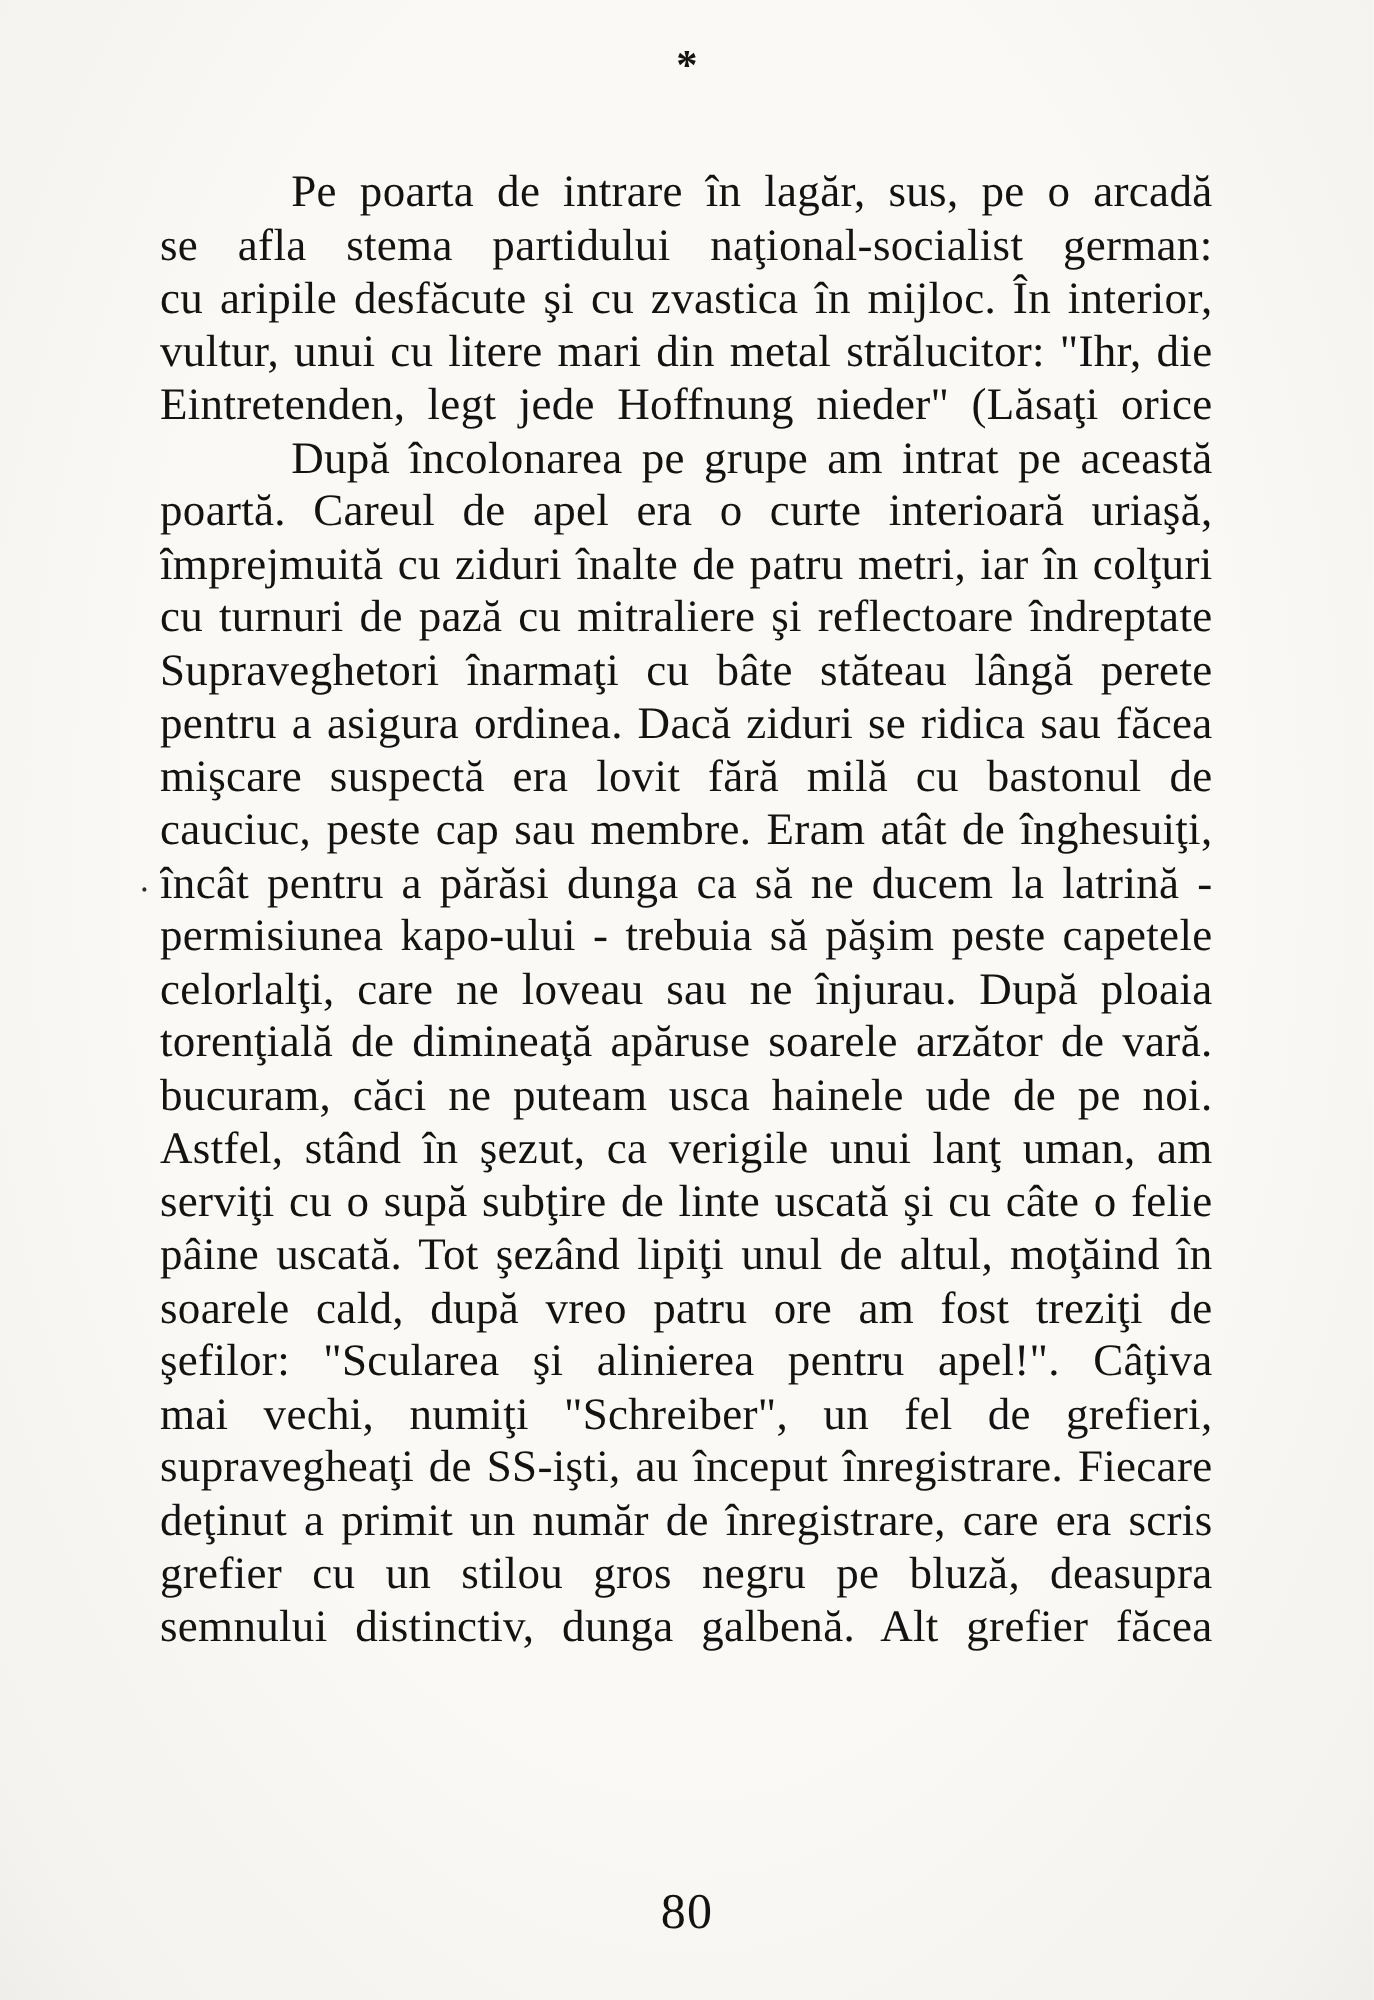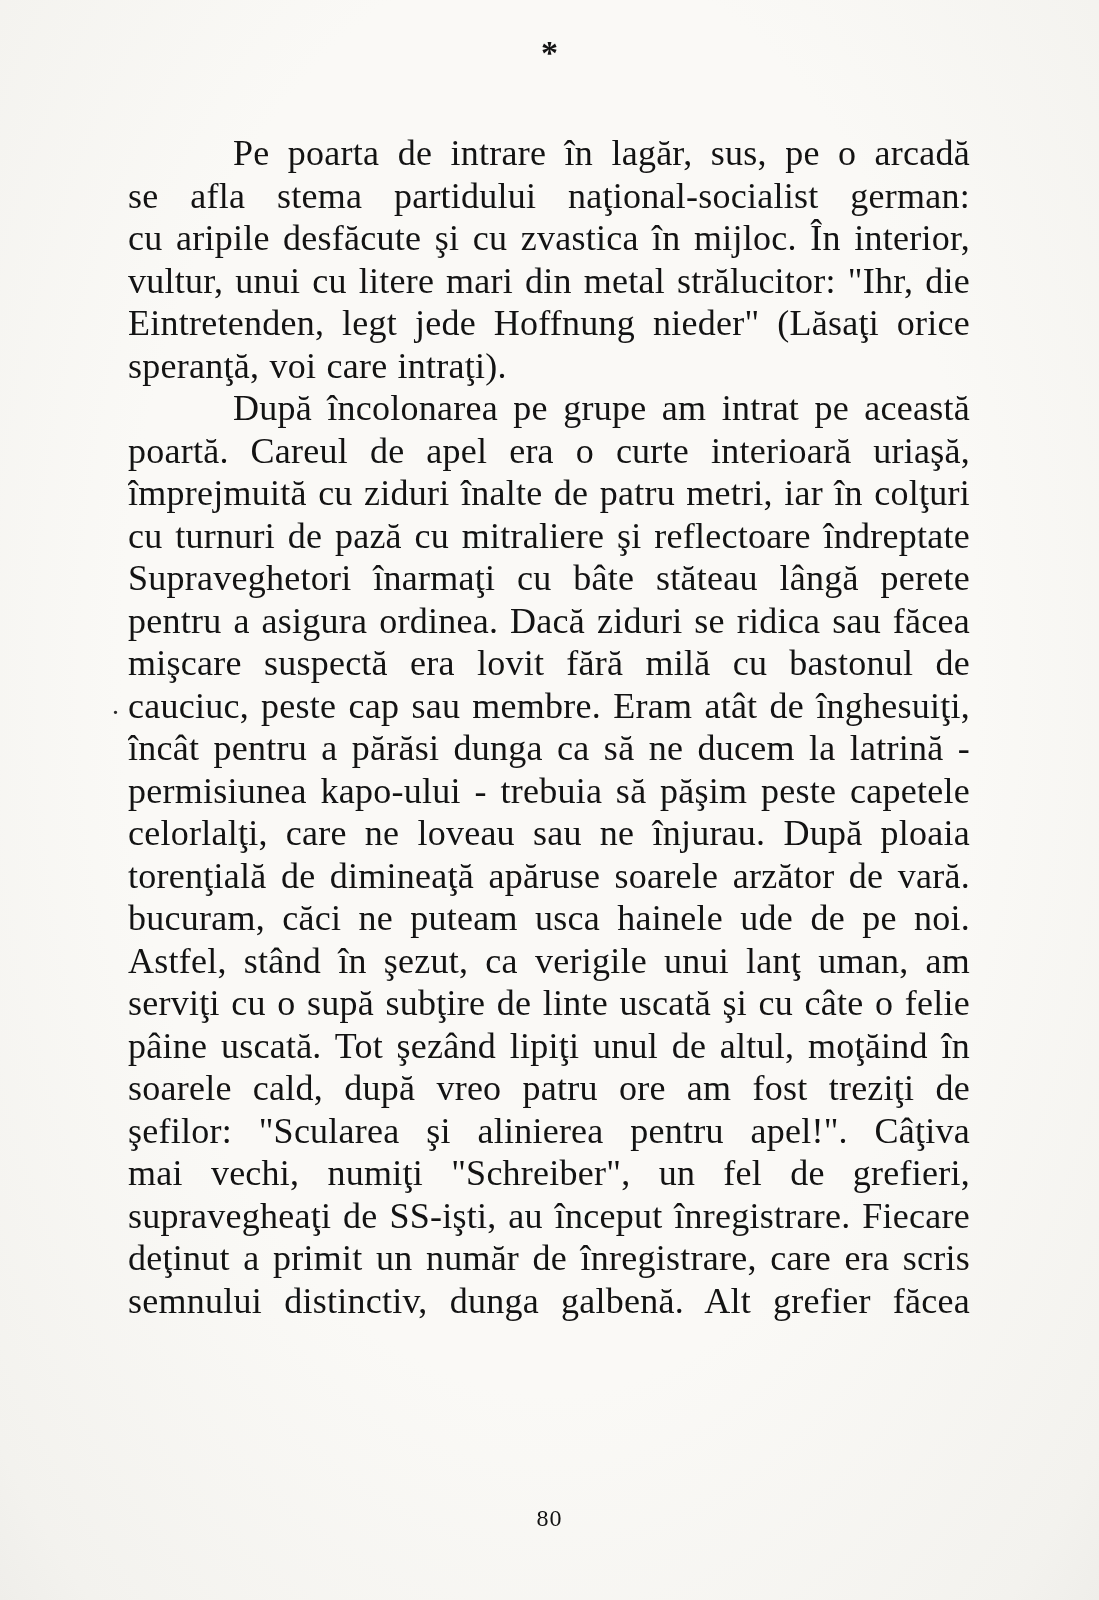--- a/index.html
+++ b/index.html
@@ -55,37 +55,36 @@
     font-size: 28px;
     line-height: 42.5px;
     color: #2a2a2a;
   }
   .page-number {
     position: absolute;
     top: 1505px;
     left: 0;
     width: 100%;
     text-align: center;
-    font-size: 24px;
+    font-size: 40px;
     letter-spacing: 1px;
   }
 </style>
 </head>
 <body>
 
 <div class="page">
   <div class="ornament">*</div>
 
   <div class="text-block" id="text-block">
       <div class="line indent">Pe poarta de intrare în lagăr, sus, pe o arcadă mare,</div>
       <div class="line">se afla stema partidului naţional-socialist german: vulturul</div>
       <div class="line">cu aripile desfăcute şi cu zvastica în mijloc. În interior, sub</div>
       <div class="line">vultur, unui cu litere mari din metal strălucitor: "Ihr, die</div>
       <div class="line">Eintretenden, legt jede Hoffnung nieder" (Lăsaţi orice</div>
-      <div class="line no-justify">speranţă, voi care intraţi).</div>
       <div class="line indent">După încolonarea pe grupe am intrat pe această</div>
       <div class="line">poartă. Careul de apel era o curte interioară uriaşă,</div>
       <div class="line">împrejmuită cu ziduri înalte de patru metri, iar în colţuri</div>
       <div class="line">cu turnuri de pază cu mitraliere şi reflectoare îndreptate</div>
       <div class="line">Supraveghetori înarmaţi cu bâte stăteau lângă perete</div>
       <div class="line">pentru a asigura ordinea. Dacă ziduri se ridica sau făcea o</div>
       <div class="line">mişcare suspectă era lovit fără milă cu bastonul de</div>
       <div class="line">cauciuc, peste cap sau membre. Eram atât de înghesuiţi,</div>
       <div class="line">încât pentru a părăsi dunga ca să ne ducem la latrină - cu</div>
       <div class="line">permisiunea kapo-ului - trebuia să păşim peste capetele</div>
@@ -93,19 +92,20 @@
       <div class="line">torenţială de dimineaţă apăruse soarele arzător de vară. Ne</div>
       <div class="line">bucuram, căci ne puteam usca hainele ude de pe noi.</div>
       <div class="line">Astfel, stând în şezut, ca verigile unui lanţ uman, am fost</div>
       <div class="line">serviţi cu o supă subţire de linte uscată şi cu câte o felie de</div>
       <div class="line">pâine uscată. Tot şezând lipiţi unul de altul, moţăind în</div>
       <div class="line">soarele cald, după vreo patru ore am fost treziţi de urletele</div>
       <div class="line">şefilor: "Scularea şi alinierea pentru apel!". Câţiva deţinuţi</div>
       <div class="line">mai vechi, numiţi "Schreiber", un fel de grefieri,</div>
       <div class="line">supravegheaţi de SS-işti, au început înregistrare. Fiecare</div>
       <div class="line">deţinut a primit un număr de înregistrare, care era scris de</div>
+      <div class="line">grefier cu un stilou gros negru pe bluză, deasupra</div>
       <div class="line">semnului distinctiv, dunga galbenă. Alt grefier făcea</div>
     </div>
 
   <div class="artifact">.</div>
 
   <div class="page-number">80</div>
 </div>
 
 </body></html>

